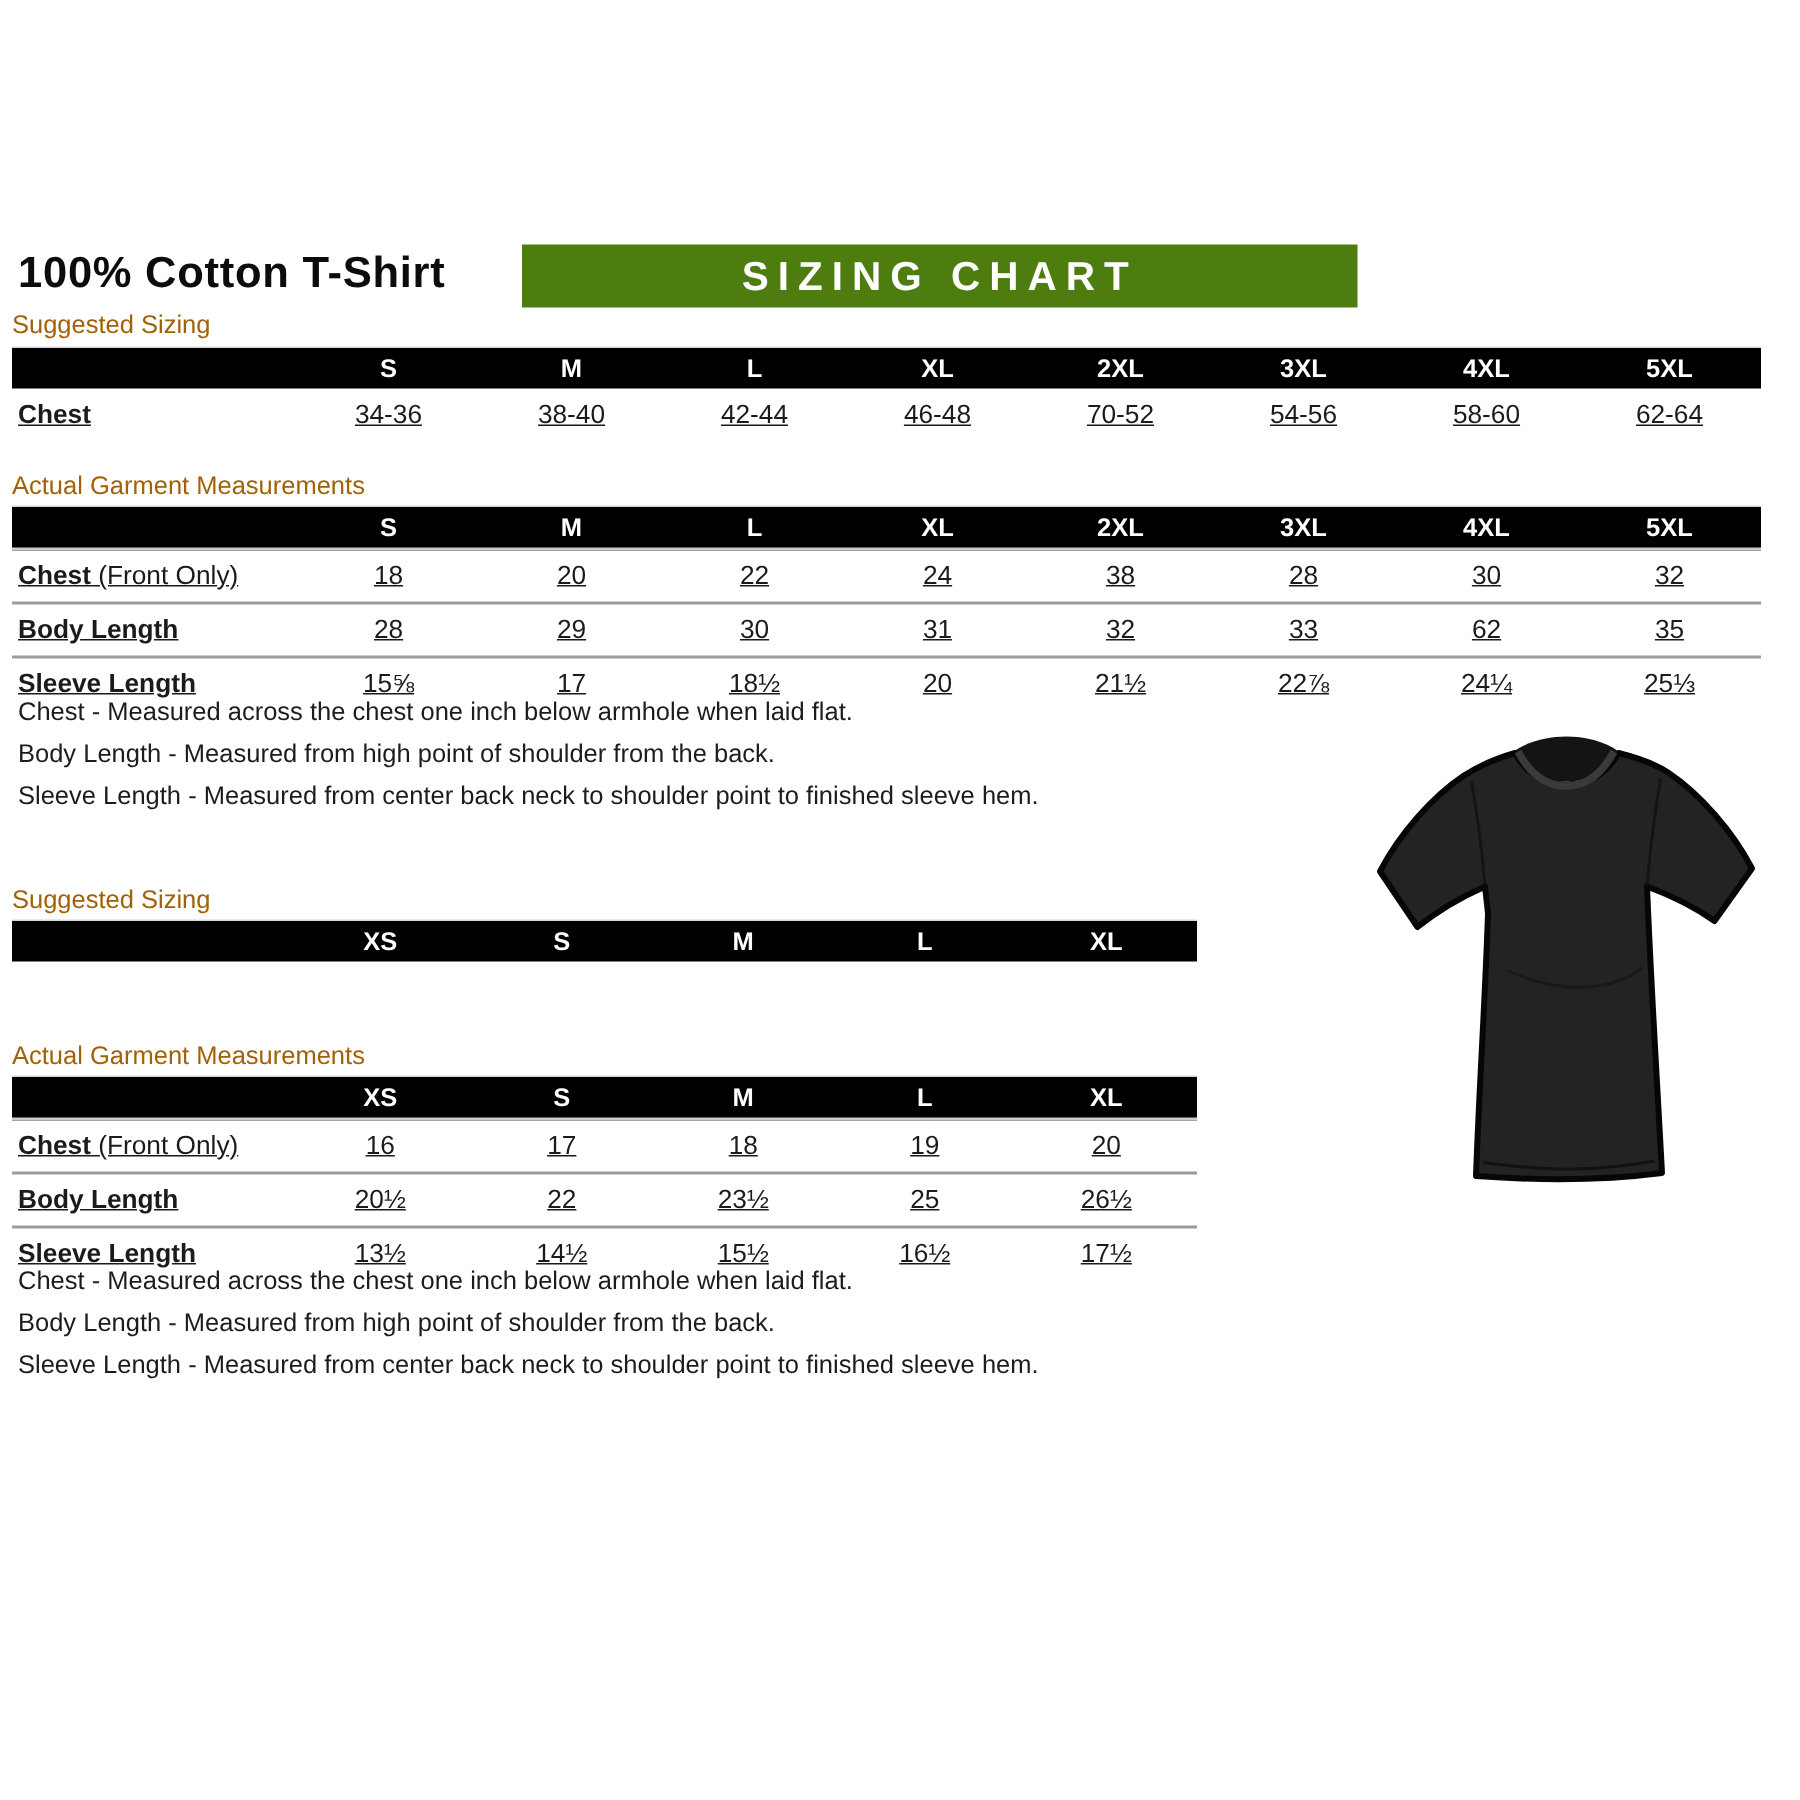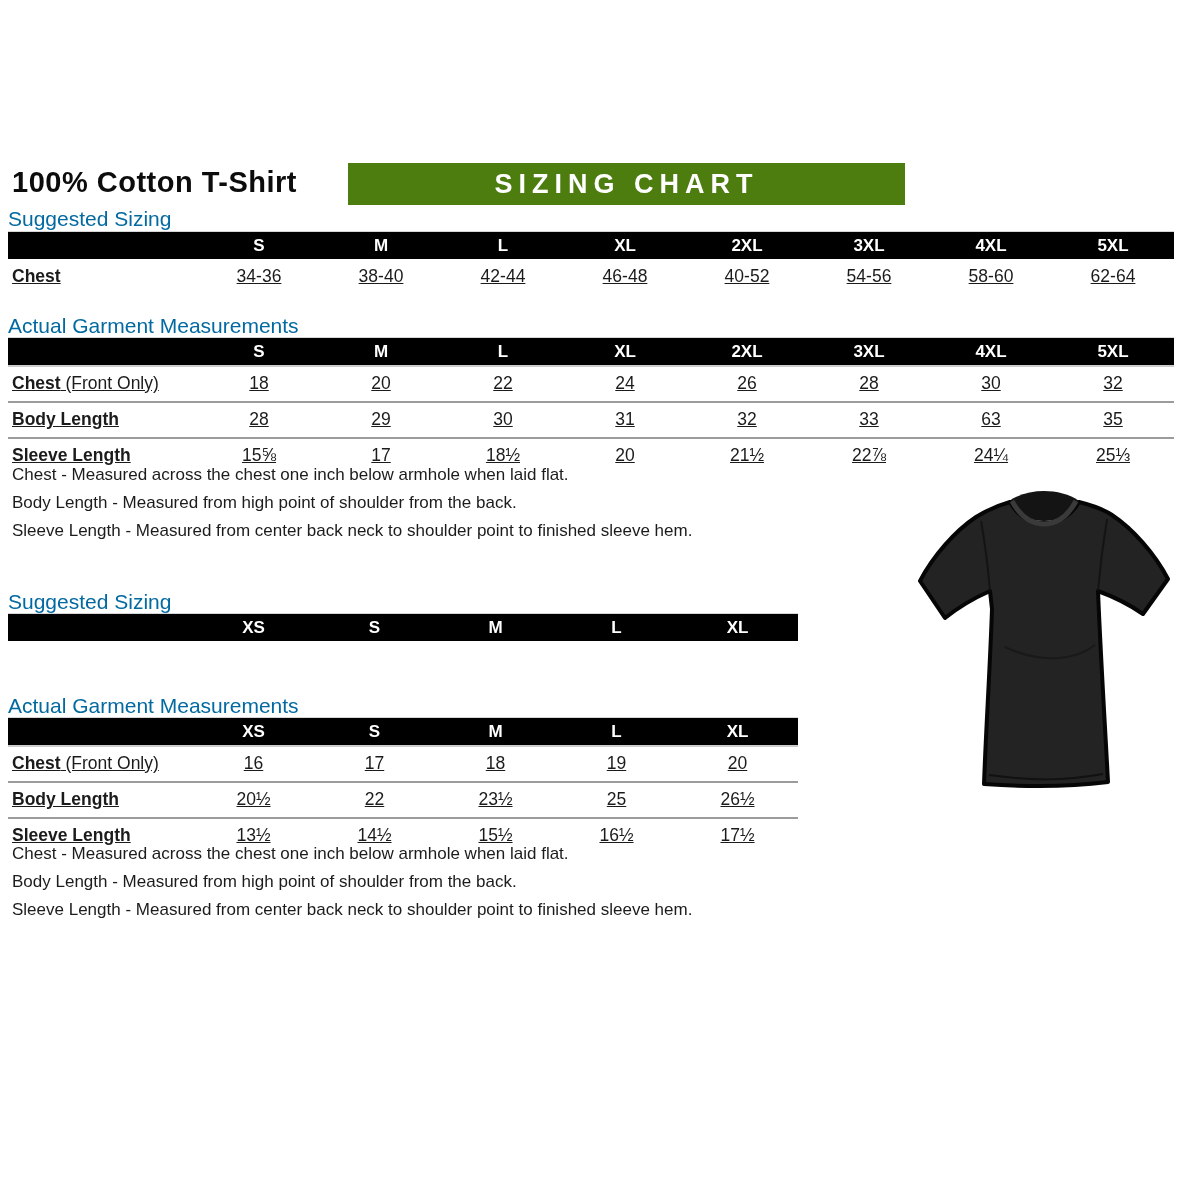--- a/index.html
+++ b/index.html
@@ -19,21 +19,21 @@
     font-size:29px;font-weight:bold;color:#0c0c0c;
     letter-spacing:0.5px;white-space:nowrap;
   }
   .banner{
     left:348px;top:163px;width:557px;height:42px;
     background:#4d7c0f;color:#fff;
     font-size:27px;font-weight:bold;letter-spacing:6px;
     text-align:center;line-height:42px;white-space:nowrap;
   }
   .section-label{
-    font-size:21px;color:#0369a1;white-space:nowrap;
+    font-size:17px;color:#a16207;white-space:nowrap;
   }
   .youth-title{
     left:4px;top:545px;
     font-size:29px;font-weight:bold;color:#0c0c0c;
     letter-spacing:0.3px;white-space:nowrap;
   }
 
   
   .sztable{left:8px;border-top:1px solid #d6d6d6;}
   .sztable .tr{display:grid;align-items:center;}
@@ -86,21 +86,21 @@
         <div class="th">3XL</div>
         <div class="th">4XL</div>
         <div class="th">5XL</div>
       </div>
       <div class="tr body">
         <div class="td rowlabel"><span class="lab">Chest</span></div>
         <div class="td">34-36</div>
         <div class="td">38-40</div>
         <div class="td">42-44</div>
         <div class="td">46-48</div>
-        <div class="td">40-52</div>
+        <div class="td">70-52</div>
         <div class="td">54-56</div>
         <div class="td">58-60</div>
         <div class="td">62-64</div>
       </div>
     </div>
 
   <div class="abs section-label" style="top:314px;left:8px;">Actual Garment Measurements</div>
 
   <div class="abs sztable adult bordered" style="top:337px;width:1166px;">
       <div class="tr thead">
@@ -113,34 +113,34 @@
         <div class="th">3XL</div>
         <div class="th">4XL</div>
         <div class="th">5XL</div>
       </div>
       <div class="tr body">
         <div class="td rowlabel"><span class="lab">Chest</span><span class="suf"> (Front Only)</span></div>
         <div class="td">18</div>
         <div class="td">20</div>
         <div class="td">22</div>
         <div class="td">24</div>
-        <div class="td">26</div>
+        <div class="td">38</div>
         <div class="td">28</div>
         <div class="td">30</div>
         <div class="td">32</div>
       </div>
       <div class="tr body">
         <div class="td rowlabel"><span class="lab">Body Length</span></div>
         <div class="td">28</div>
         <div class="td">29</div>
         <div class="td">30</div>
         <div class="td">31</div>
         <div class="td">32</div>
         <div class="td">33</div>
-        <div class="td">63</div>
+        <div class="td">62</div>
         <div class="td">35</div>
       </div>
       <div class="tr body">
         <div class="td rowlabel"><span class="lab">Sleeve Length</span></div>
         <div class="td">15⅝</div>
         <div class="td">17</div>
         <div class="td">18½</div>
         <div class="td">20</div>
         <div class="td">21½</div>
         <div class="td">22⅞</div>

